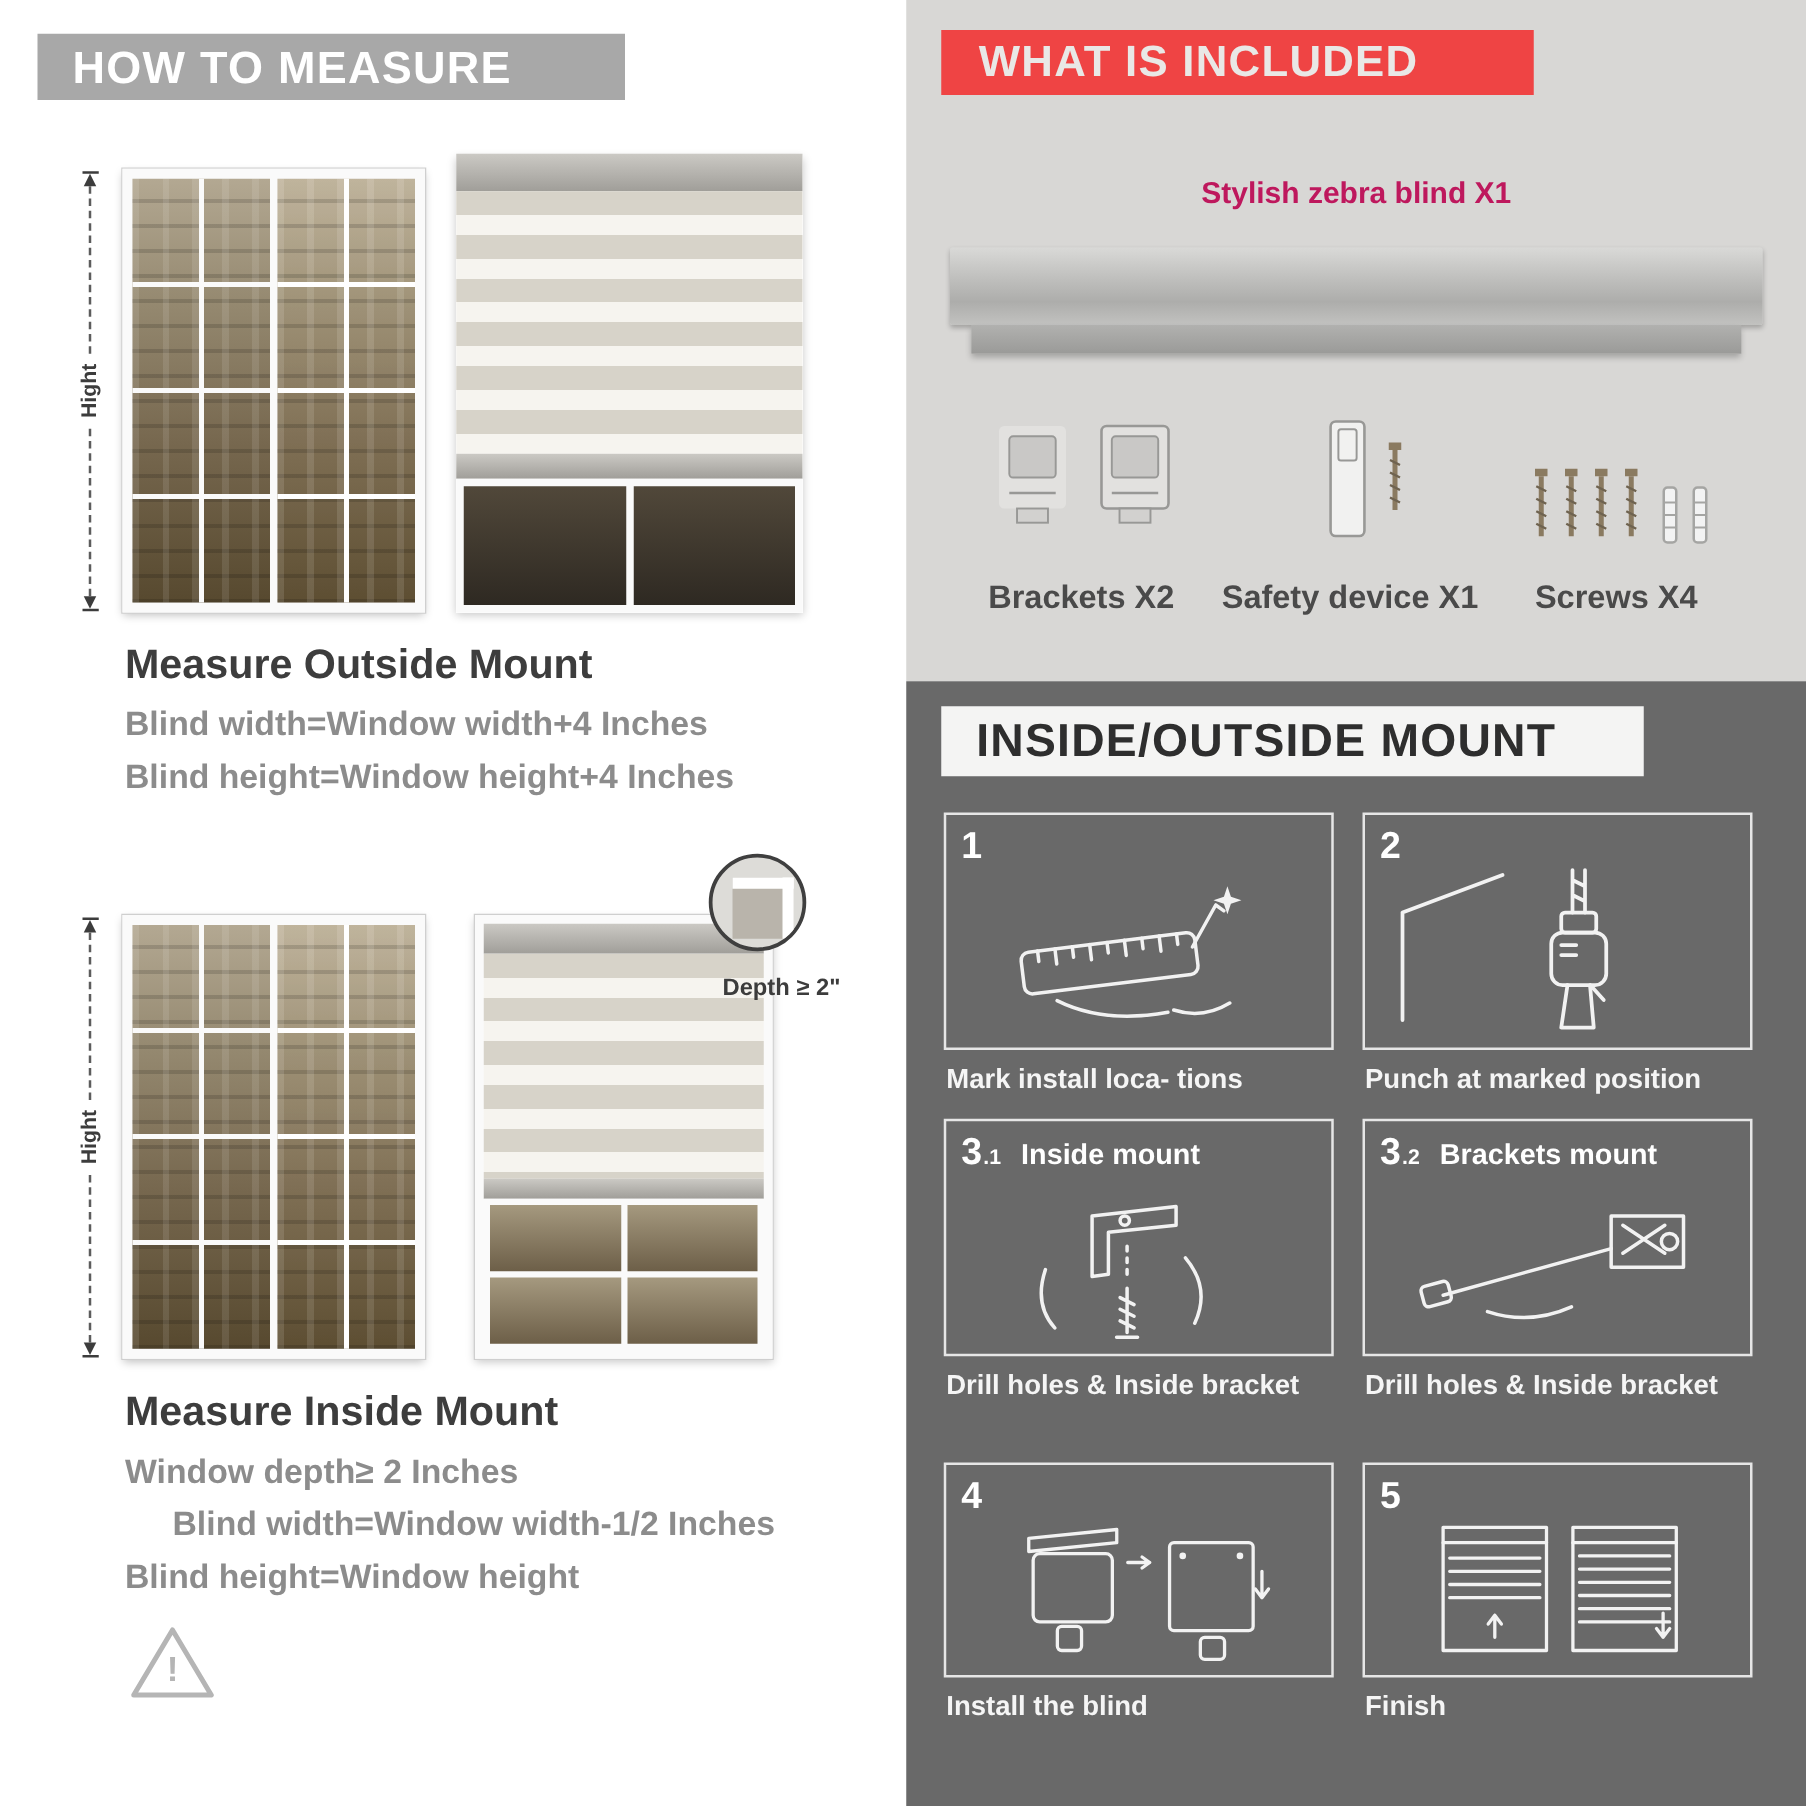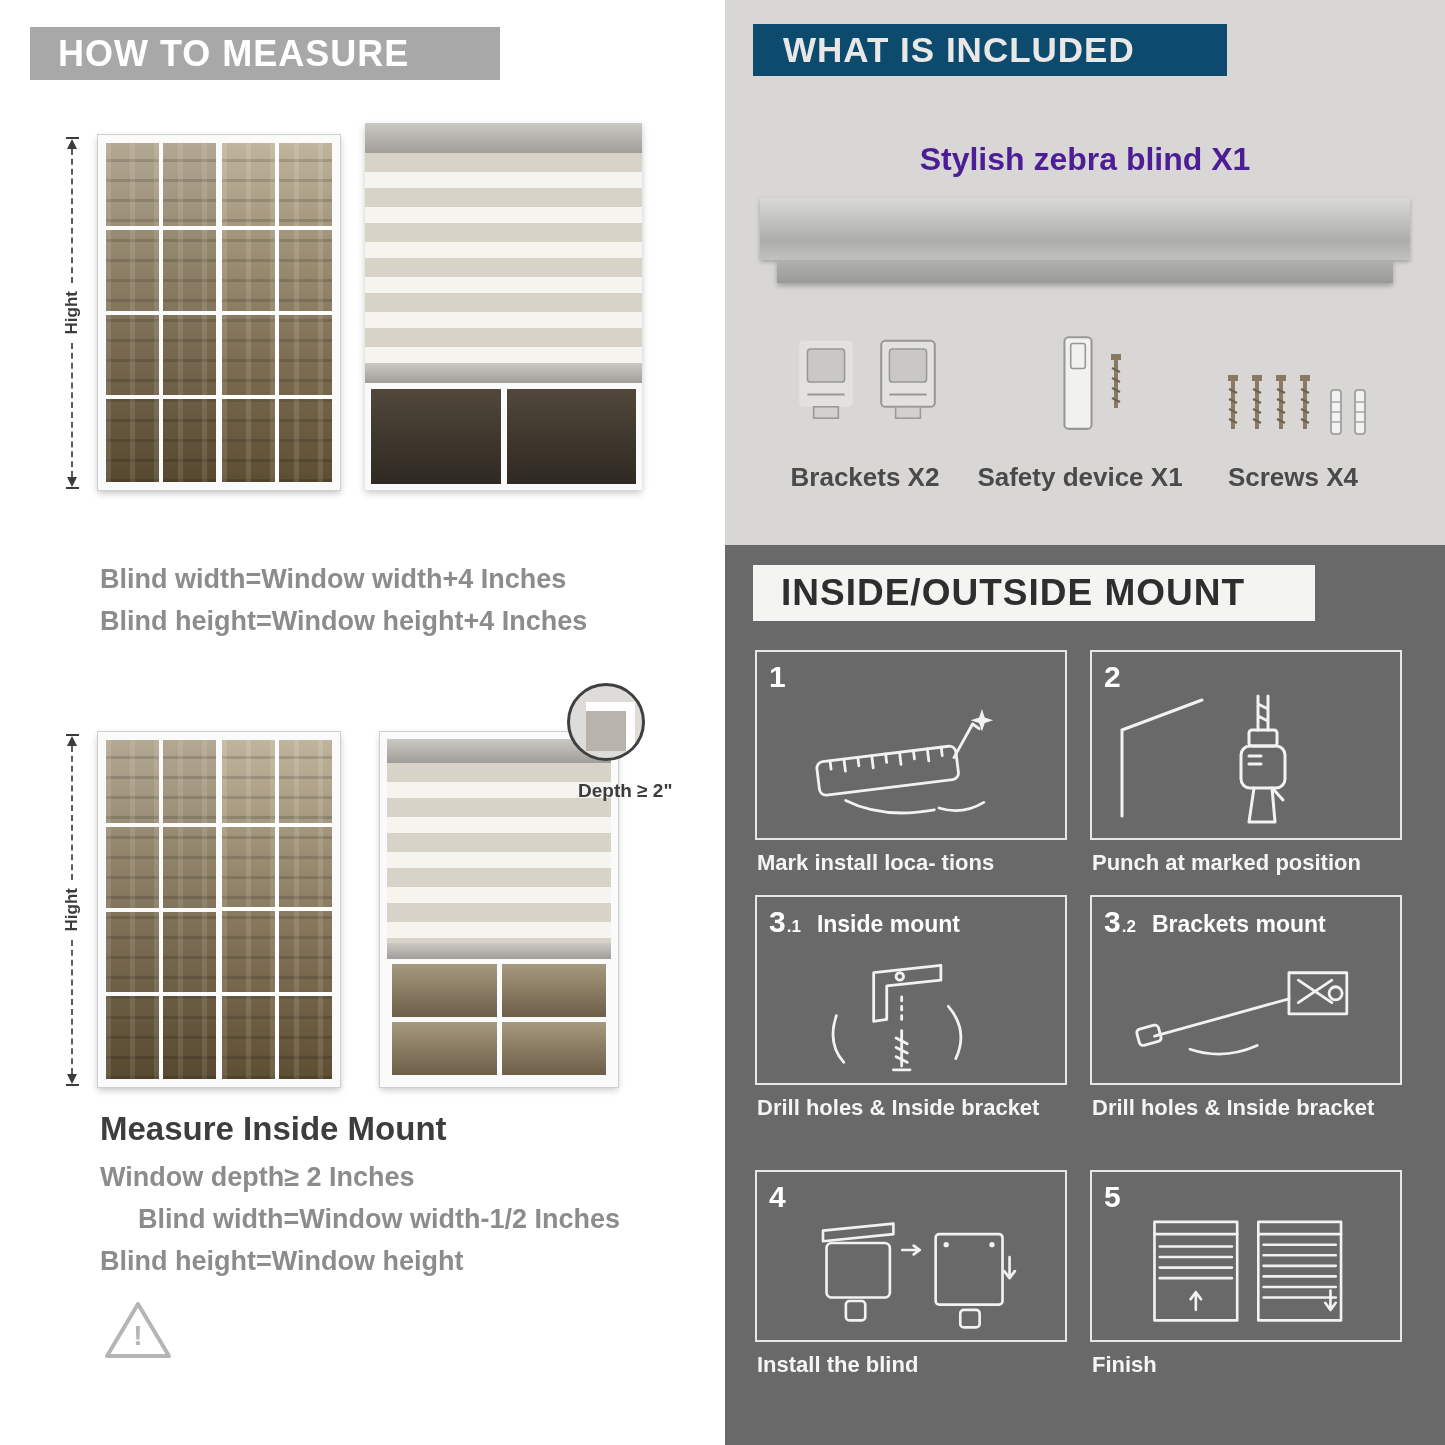--- a/index.html
+++ b/index.html
@@ -45,23 +45,23 @@
   .v-arrow .head-b{width:0;height:0;border-left:5px solid transparent;border-right:5px solid transparent;border-top:10px solid #3c3c3c;}
   .v-arrow .dash{flex:1;border-left:2px dashed #5c5c5c;width:0;}
   .v-arrow .lbl{writing-mode:vertical-rl;transform:rotate(180deg);padding:8px 0;white-space:nowrap;}
 
   .depth-circle{border:3px solid #3f3f3f;border-radius:50%;background:#dddcd8;overflow:hidden;}
   .depth-corner{position:absolute;left:22%;top:22%;width:68%;height:68%;border-top:9px solid #fff;border-right:9px solid #fff;background:#b9b4ab;}
   .depth-lbl{color:#3c3c3c;font-weight:bold;font-size:19px;white-space:nowrap;}
 
   
   .inc-bg{background:#d8d7d5;}
-  .inc-band{background:#0c4a6e;color:#e9e8e6;font-weight:bold;font-size:35px;line-height:52px;padding-left:30px;letter-spacing:1px;}
+  .inc-band{background:#ef4444;color:#e9e8e6;font-weight:bold;font-size:35px;line-height:52px;padding-left:30px;letter-spacing:1px;}
   .inc-label{color:#4a4a4a;font-weight:bold;font-size:26px;text-align:center;}
-  .blind-title{color:#4c1d95;font-weight:bold;font-size:32px;text-align:center;}
+  .blind-title{color:#be185d;font-weight:bold;font-size:24px;text-align:center;}
   .headrail{background:linear-gradient(180deg,#d9d9d7 0%,#bcbcba 45%,#adadab 70%,#c2c2c0 100%);box-shadow:0 2px 4px rgba(0,0,0,.25);}
   .valance{background:linear-gradient(180deg,#b1b1af,#9a9a98);box-shadow:0 3px 5px rgba(0,0,0,.25);}
 
   
   .mount-bg{background:#696969;}
   .mount-band{background:#f4f4f3;color:#2e2e2e;font-weight:bold;font-size:37px;line-height:56px;padding-left:28px;letter-spacing:1px;}
   .panel{border:2px solid #e6e6e6;}
   .num-row{position:absolute;top:8px;left:12px;color:#fff;font-weight:bold;display:flex;align-items:baseline;}
   .num-row .n{font-size:30px;}
   .num-row .sub{font-size:17px;margin-left:1px;}
@@ -105,20 +105,21 @@
     <div class="abs" style="left:365px;top:123px;width:277px;height:367px;box-shadow:0 3px 7px rgba(0,0,0,.22);">
       <div class="rail" style="height:30px;"></div>
       <div class="stripes" style="height:210px;"></div>
       <div class="rail" style="height:20px;"></div>
       <div class="below-view" style="height:107px;">
         <div class="below-pane"></div>
         <div class="below-pane"></div>
       </div>
     </div>
 
+    <div class="abs title-dark" style="left:100px;top:512px;">Measure Outside Mount</div>
     <div class="abs line-gray" style="left:100px;top:564px;">Blind width=Window width+4 Inches</div>
     <div class="abs line-gray" style="left:100px;top:606px;">Blind height=Window height+4 Inches</div>
 
     <div class="abs h-arrow" style="left:100px;top:701px;width:240px;">
       <span class="tick"></span>
         <span class="head-l"></span>
       <span class="dash"></span>
       <span class="lbl">Width</span>
       <span class="dash"></span>
       <span class="head-r"></span>

